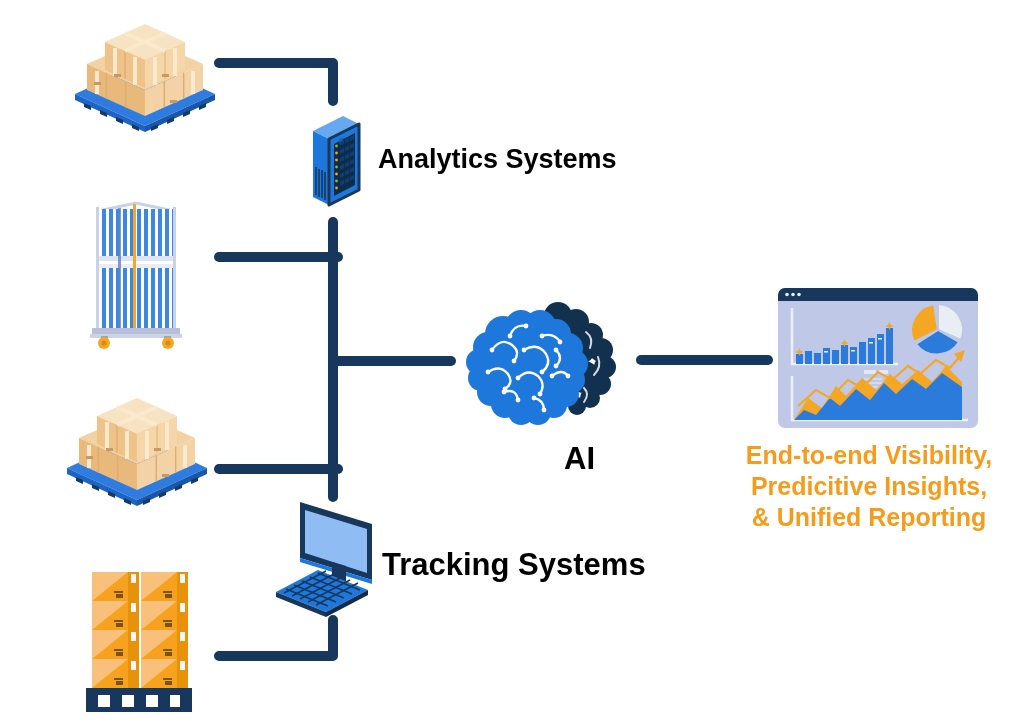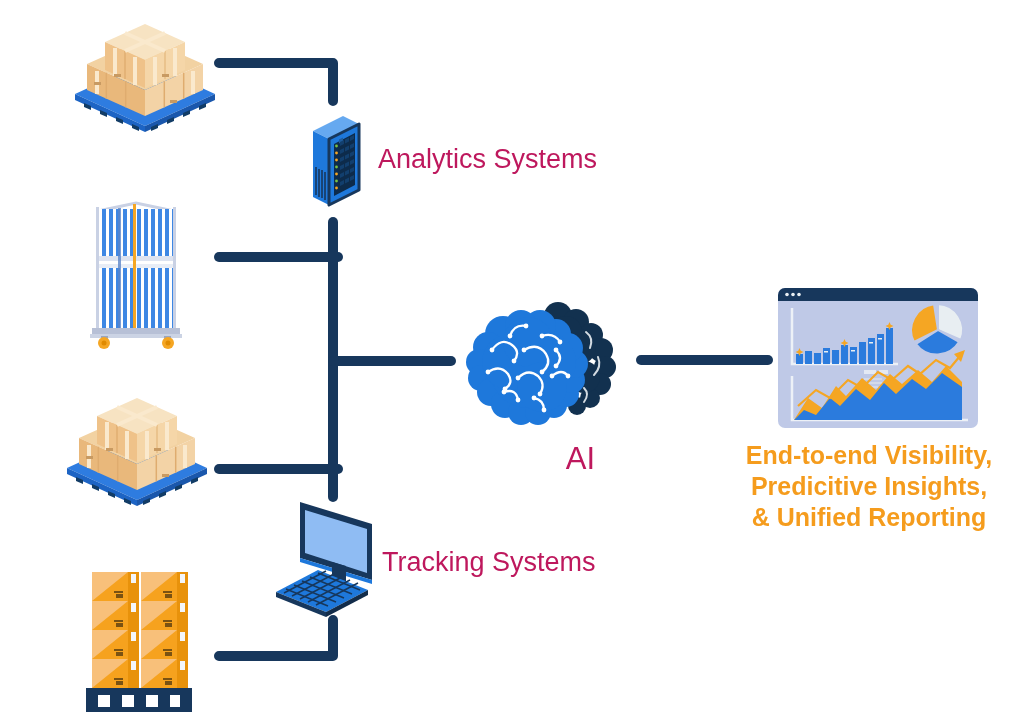--- a/index.html
+++ b/index.html
@@ -3,24 +3,24 @@
 <meta charset="utf-8">
 <style>
   html,body{margin:0;padding:0;}
   body{
     width:1024px;height:728px;position:relative;overflow:hidden;
     background:#ffffff;
     font-family:"Liberation Sans", sans-serif;
   }
   .abs{position:absolute;}
   .label{
-    color:#be185d;font-weight:normal;white-space:nowrap;
+    color:#000000;font-weight:bold;white-space:nowrap;
   }
   .label-analytics{left:378px;top:144px;font-size:27px;}
-  .label-tracking{left:382px;top:547px;font-size:27px;}
+  .label-tracking{left:382px;top:547px;font-size:31px;}
   .label-ai{left:495px;top:441px;width:100px;font-size:31px;text-align:right;}
   .label-outcome{
     left:709px;top:440px;width:320px;text-align:center;
     color:#F59C1D;font-weight:bold;font-size:25px;line-height:31px;
   }
   svg{display:block;}
   #connectors{left:0;top:0;pointer-events:none;}
   .dashboard-window{left:778px;top:288px;width:200px;height:140px;border-radius:7px;overflow:hidden;}
 </style>
 </head>

